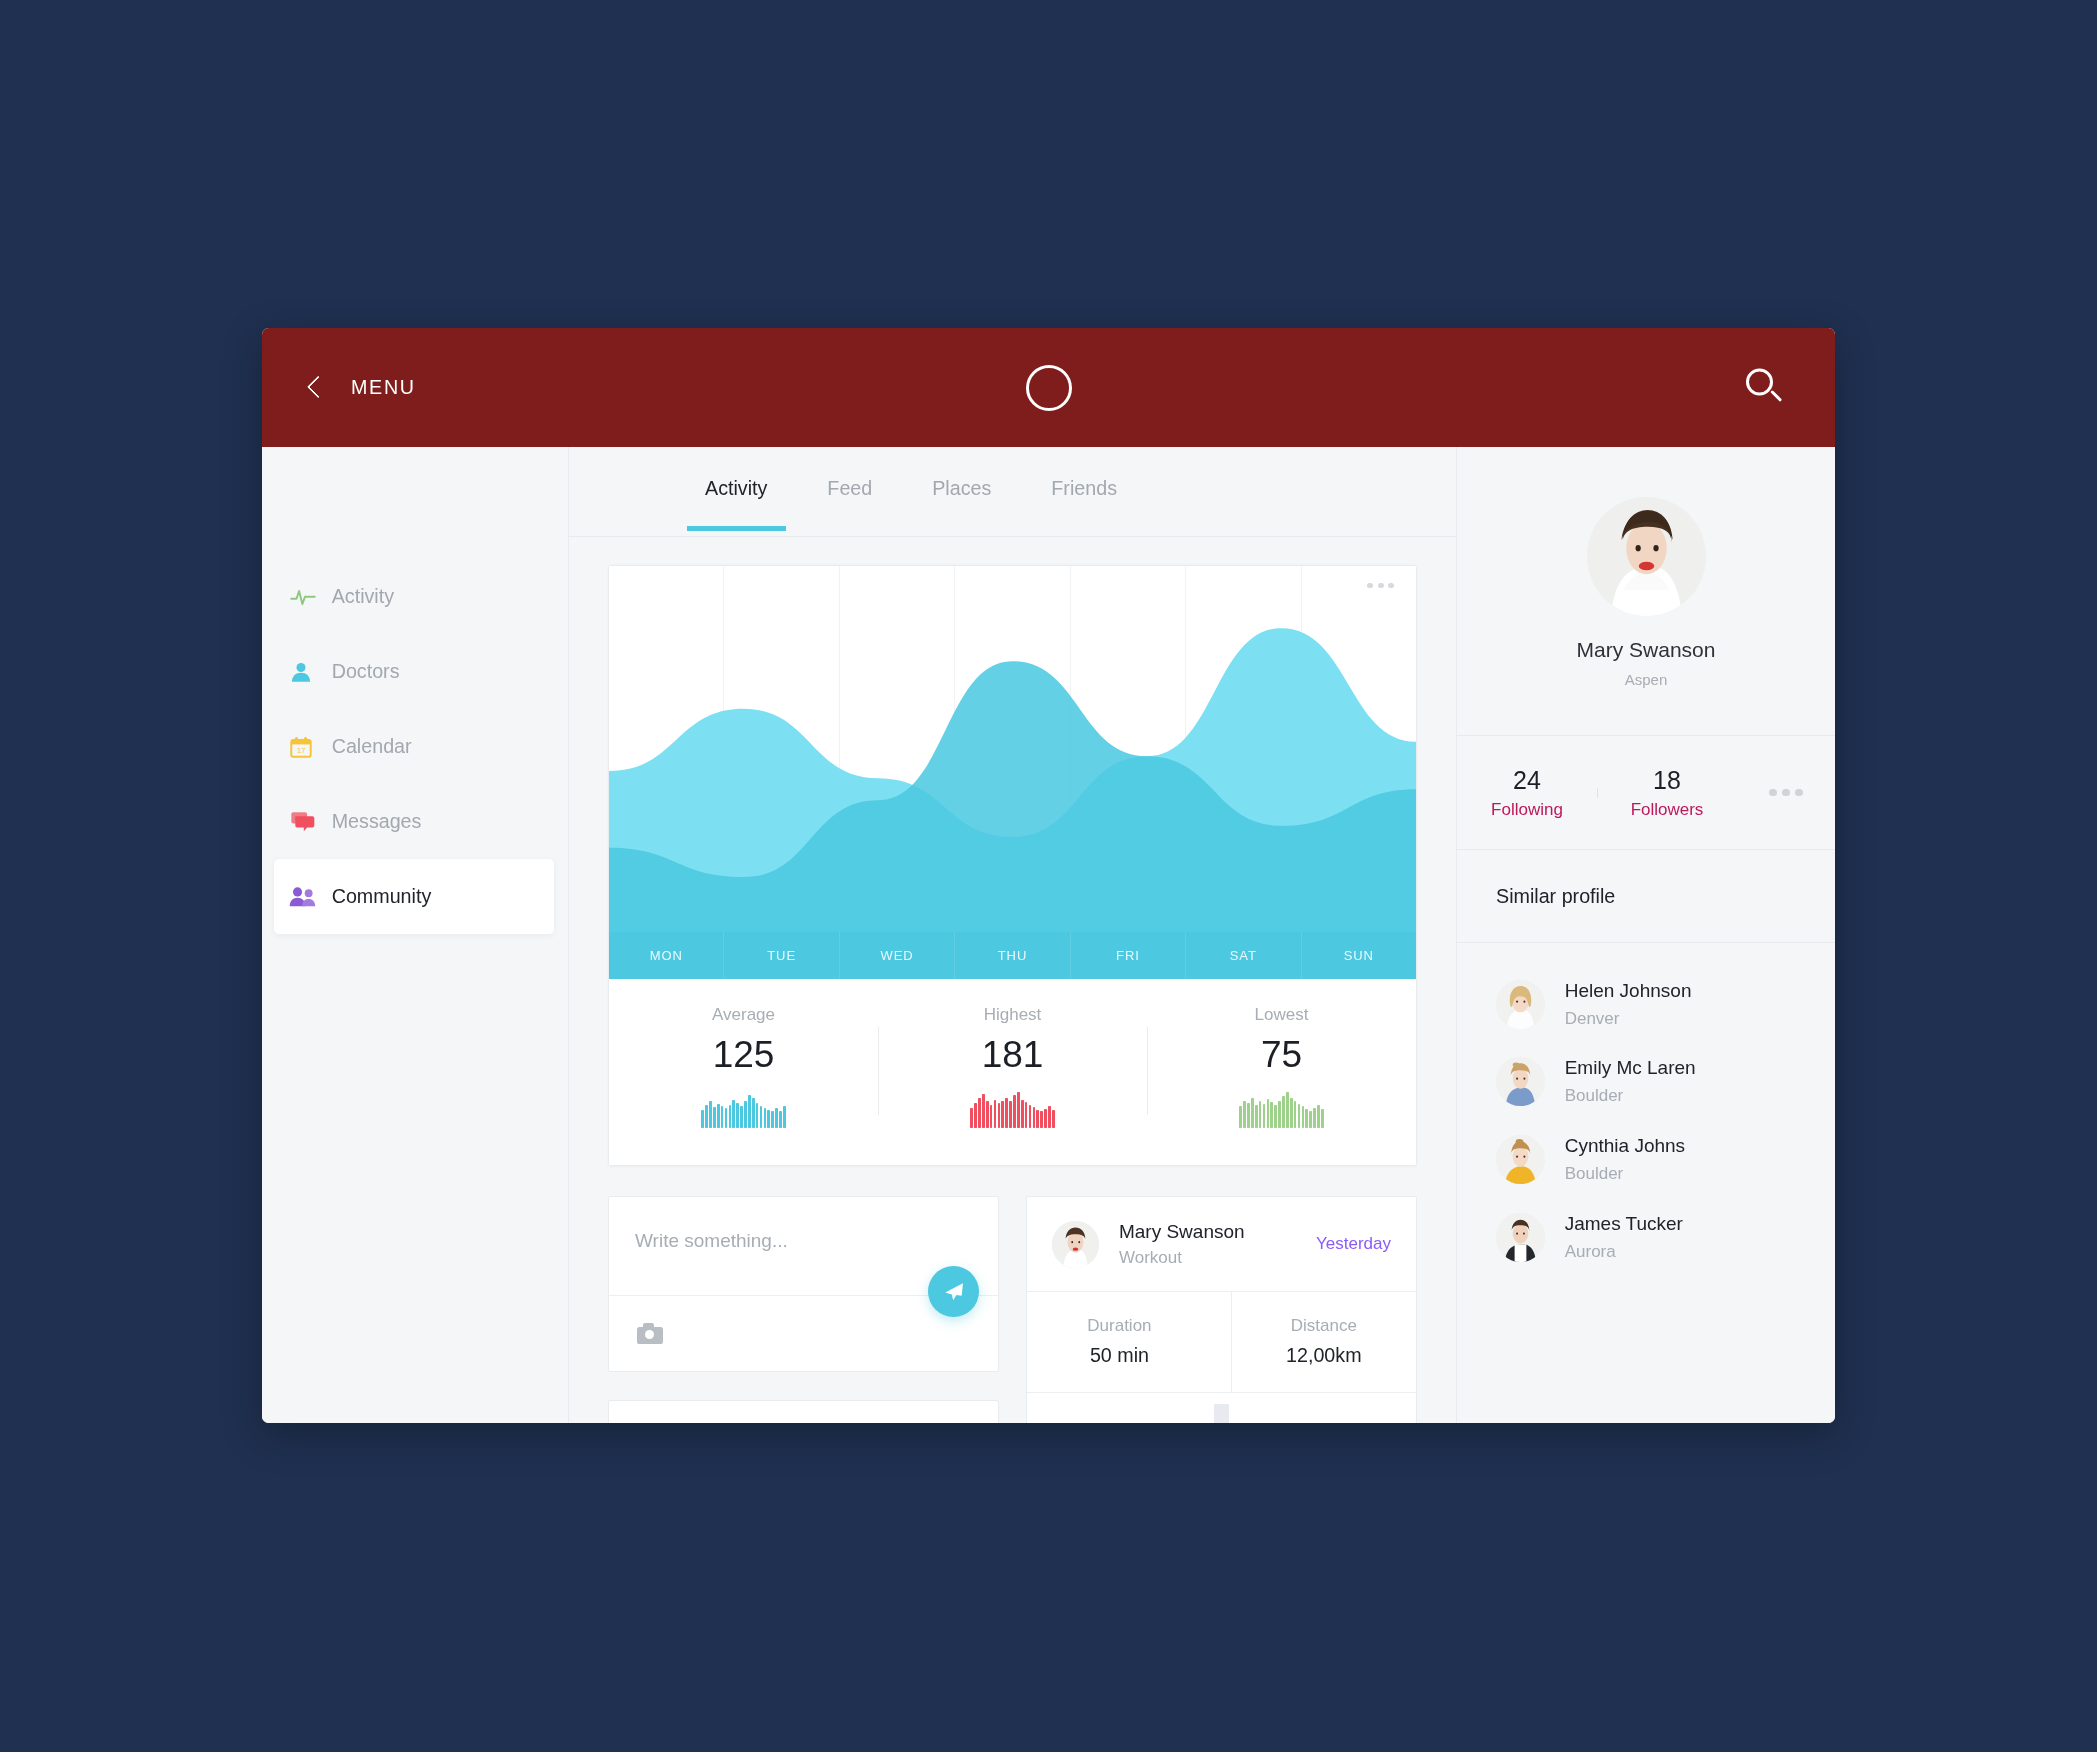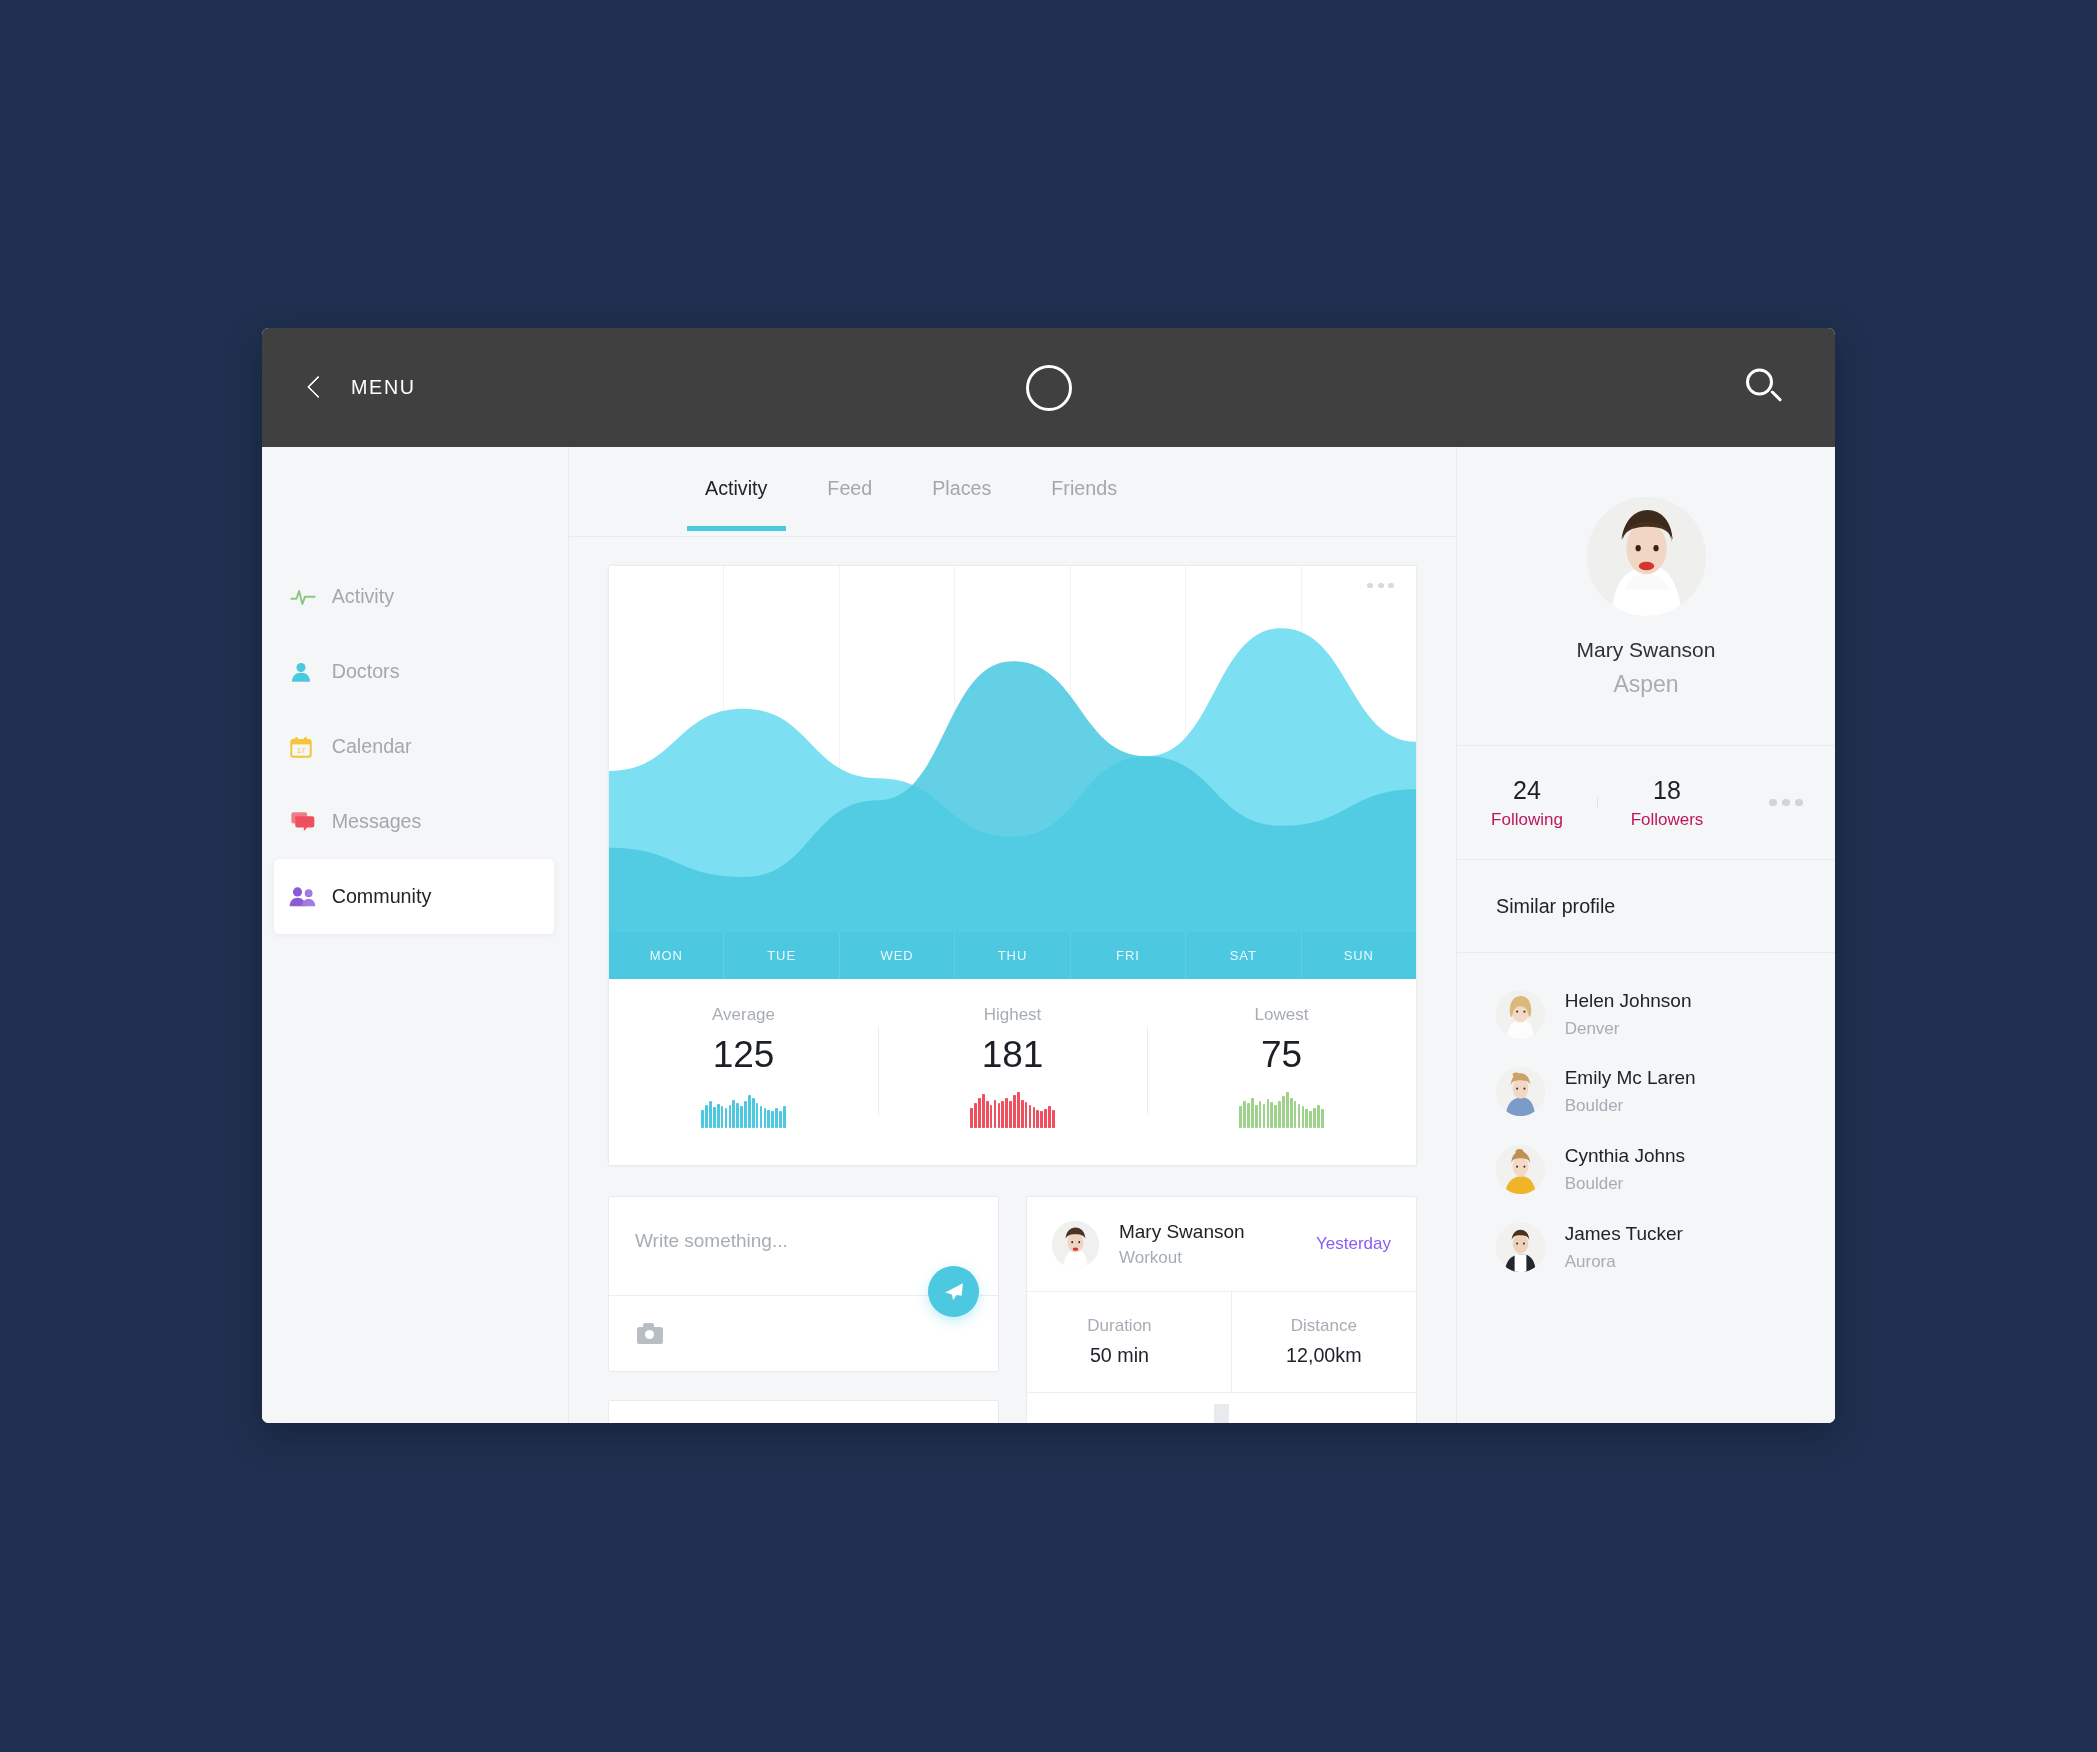--- a/index.html
+++ b/index.html
@@ -18,21 +18,21 @@
     border-radius: 6.6px;
     overflow: hidden;
     background: #f4f6f8;
     box-shadow: 0 11.8px 39px rgba(0,0,0,.28);
     display: flex; flex-direction: column;
   }
 
   
   #top-bar {
     height: 119px; flex: 0 0 119px;
-    background: #404040;
+    background: #7f1d1d;
     position: relative;
     display: flex; align-items: center;
   }
   #menu-group { display: flex; align-items: center; margin-left: 41px; gap: 26px; cursor: pointer; }
   #menu-group .chev { width: 22px; height: 22px; position: relative; }
   #menu-group .chev::before{
     content:""; position:absolute; left: 6.6px; top: 2px;
     width: 14.4px; height: 14.4px; border-left: 2.6px solid #fff; border-bottom: 2.6px solid #fff;
     transform: rotate(45deg); border-radius: 0.7px;
   }
@@ -186,21 +186,21 @@
   .post-chart b { display:block; width: 14.4px; background:#e7eaee; }
 
   
   #right-sidebar {
     flex: 0 0 378px; background:#f4f6f8; display:flex; flex-direction:column;
   }
   #right-profile { text-align:center; padding-top: 50px; padding-bottom: 47px; }
   #right-avatar { width:119px; height:119px; border-radius:50%; margin:0 auto; overflow:hidden; background:#eceef0; }
   #right-avatar svg { display:block; width:100%; height:100%; }
   #right-name { margin-top: 22px; font-size:21px; color:#2d3238; }
-  #right-city { margin-top: 9.2px; font-size:23px; color:#a7adb4; }
+  #right-city { margin-top: 9.2px; font-size:15px; color:#a7adb4; }
 
   #follow-row { display:flex; align-items:center; border-top:0.7px solid #e7eaee; border-bottom:0.7px solid #e7eaee; height: 115px; }
   .follow-cell { flex:1 1 0; text-align:center; position:relative; }
   .follow-cell + .follow-cell::before,
   #follow-more::before { content:""; position:absolute; left:0; top:22px; bottom:22px; width:0.7px; background:#dfe3e8; }
   .follow-num { font-size: 25px; color:#1c2026;text-align:center; }
   .follow-lbl { font-size: 17px; color:#be185d; margin-top: 5.2px; }
   #follow-more { flex: 0 0 98px; position:relative; display:flex; align-items:center; justify-content:center; gap:5.9px; cursor:pointer; }
   #follow-more i { width:7.2px;height:7.2px;border-radius:50%;background:#cfd4d9;display:block; }
 

